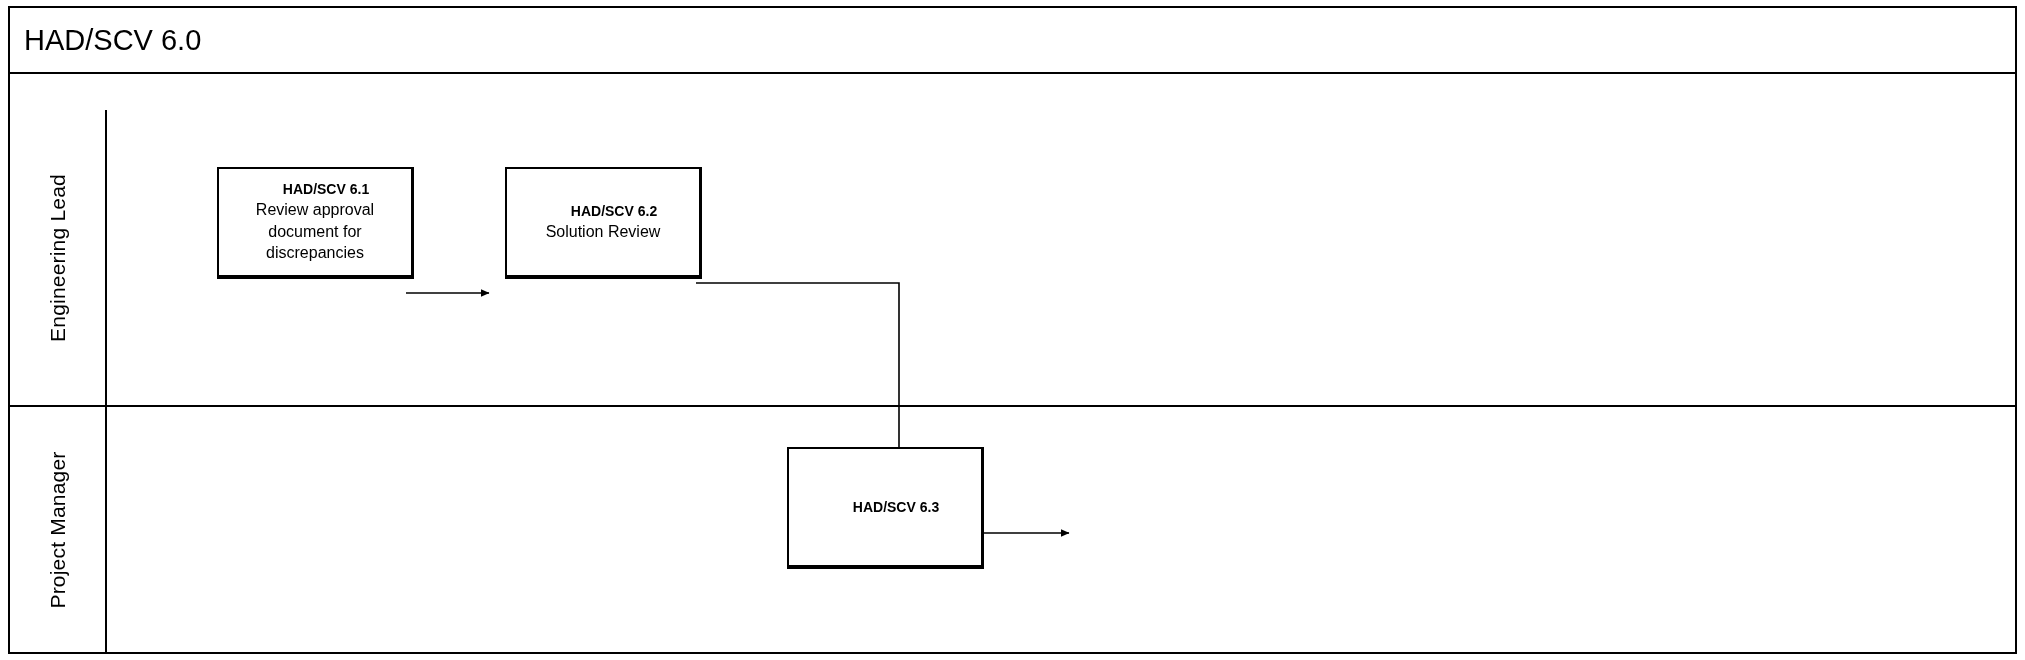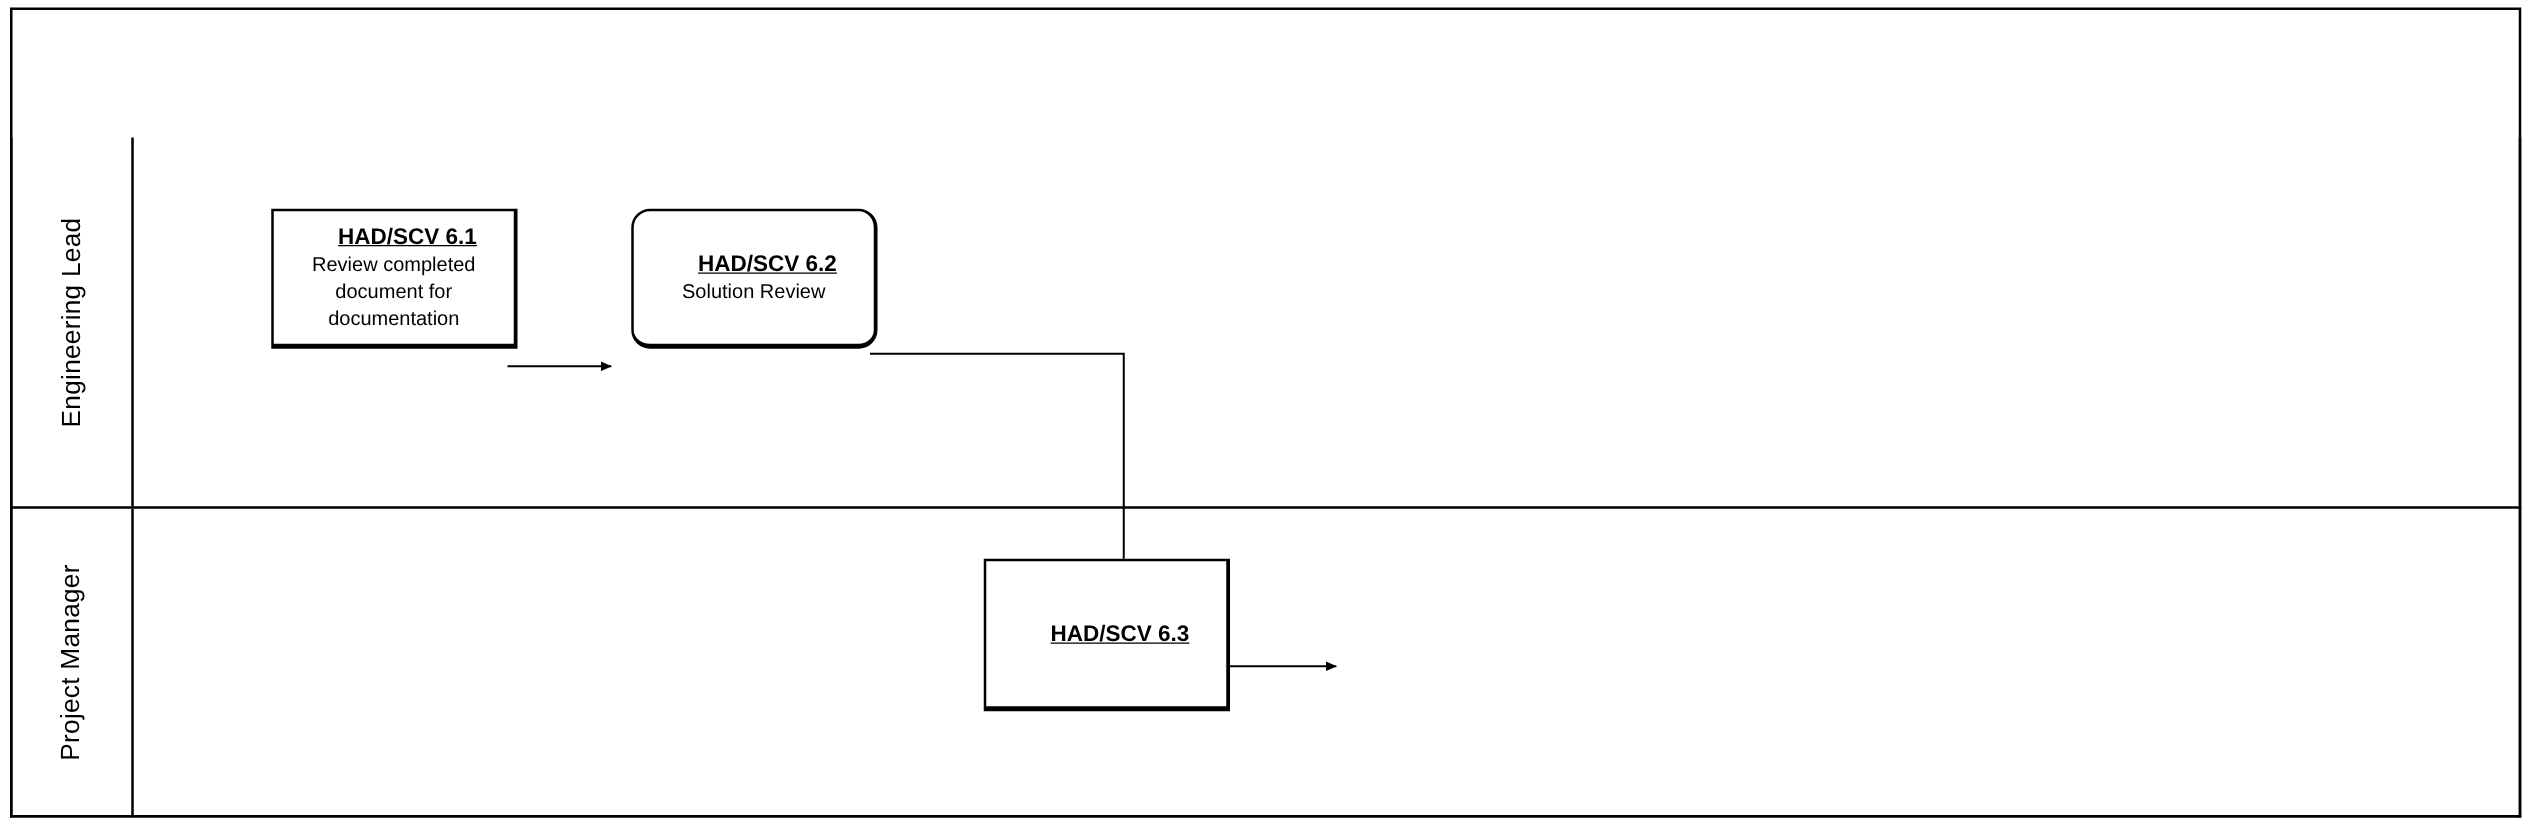--- a/index.html
+++ b/index.html
@@ -120,67 +120,69 @@
     border-bottom-width: 4px;
     border-right-width: 3px;
     display: flex;
     flex-direction: column;
     align-items: center;
     justify-content: center;
     text-align: center;
     z-index: 5;
   }
   .box-id {
-    font-size: 18px;
+    font-size: 14px;
     font-weight: bold;
-    text-decoration: underline;
     line-height: 1.35;
     white-space: nowrap;
     margin-left: 22px;
   }
   .box-desc {
     font-size: 16px;
     font-weight: 400;
     line-height: 1.35;
     padding: 0 8px;
   }
 
   #box-6-1 { left: 110px; top: 57px;  width: 197px; height: 112px; }
-  #box-6-2 { left: 398px; top: 57px;  width: 197px; height: 112px; border-radius: 15px; }
+  #box-6-2 { left: 398px; top: 57px;  width: 197px; height: 112px; }
   #box-6-3 { left: 680px; top: 40px;  width: 197px; height: 122px; }
 
   
   #connector-layer {
     position: absolute;
     left: 0;
     top: 0;
     width: 2025px;
     height: 660px;
     pointer-events: none;
     z-index: 3;
   }
 </style>
 </head>
 <body>
 
 <div id="canvas">
 
   <div class="frame"></div>
 
+  <div class="title-row">
+    <span class="title-text">HAD/SCV 6.0</span>
+  </div>
 
 
   <div class="lane" id="lane-engineering-lead">
     <div class="lane-label-cell">
       <span class="lane-label-text">Engineering Lead</span>
     </div>
     <div class="lane-body">
 
       <div class="process-box" id="box-6-1">
         <span class="box-id">HAD/SCV 6.1</span>
-        <span class="box-desc">Review completed document  for documentation</span>
+        <span class="box-desc">Review approval document  for discrepancies</span>
       </div>
 
       <div class="process-box" id="box-6-2">
         <span class="box-id">HAD/SCV 6.2</span>
         <span class="box-desc">Solution Review</span>
       </div>
 
     </div>
   </div>
 

